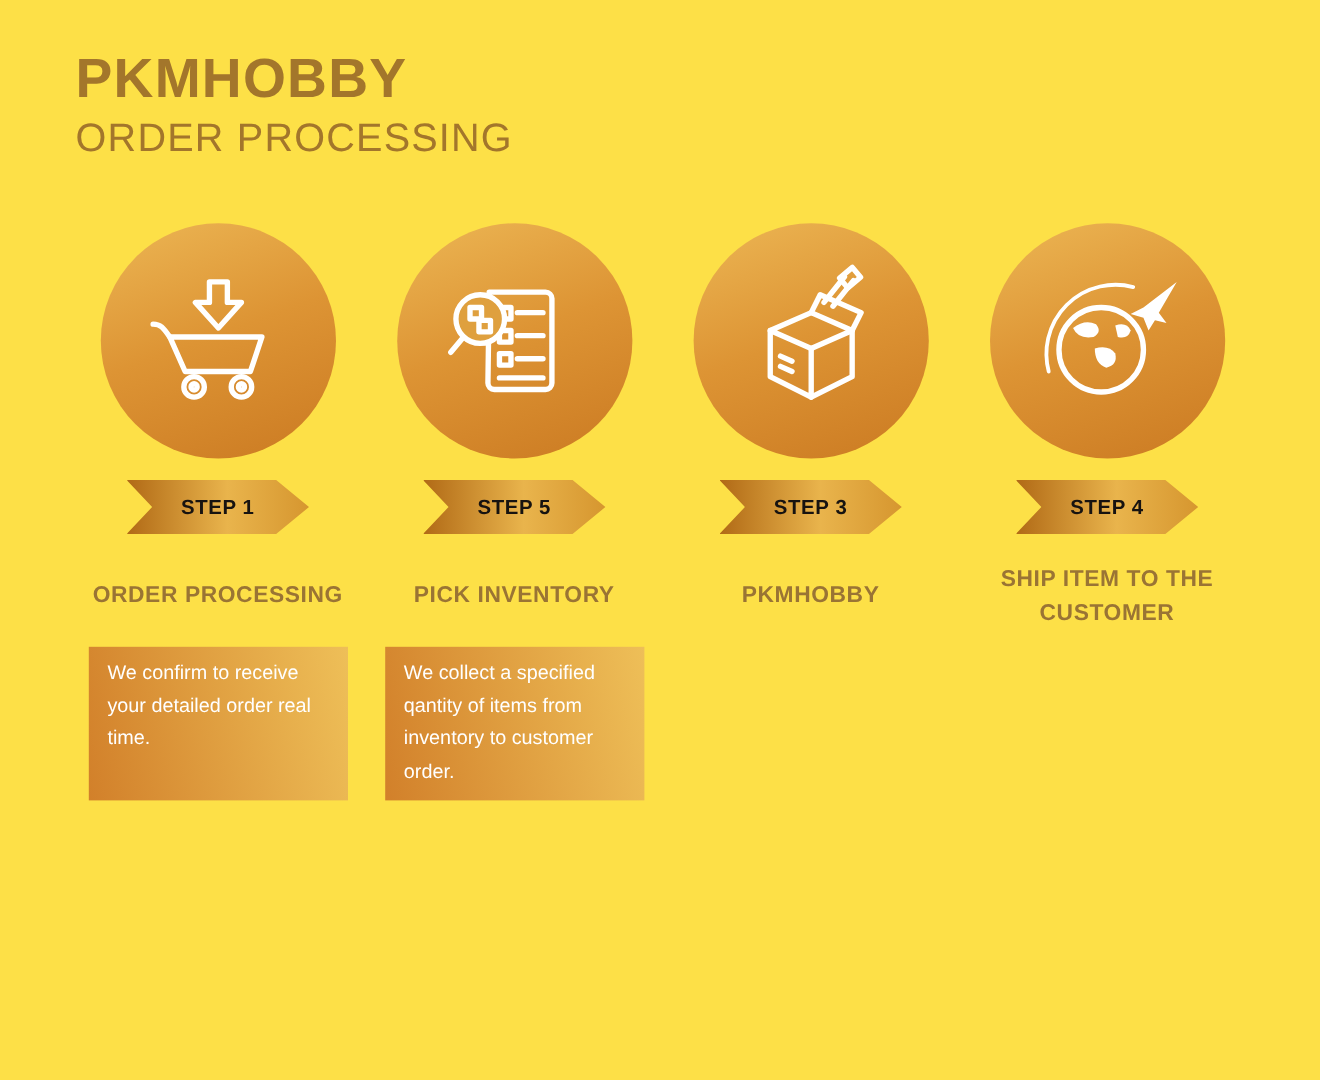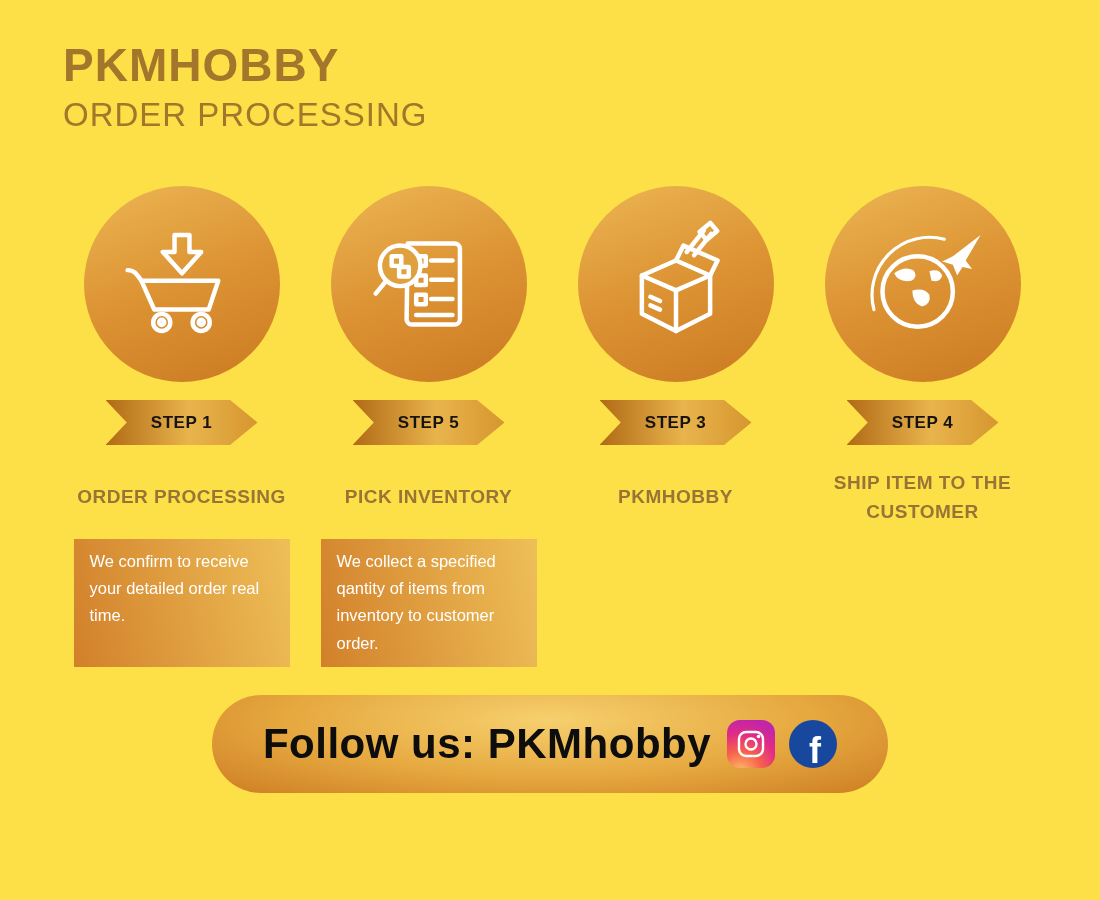--- a/index.html
+++ b/index.html
@@ -226,31 +226,14 @@
             <path d="M88 34 L114 14 100 38 106 46 97 44 92 52 88 42 78 39 Z"></path>
           </g>
         </svg>
       </div>
       <div class="badge">STEP 4</div>
       <div class="heading">SHIP ITEM TO THE CUSTOMER</div>
     </div>
 
   </div>
 
-  <div class="footer">
-    <span class="follow-text">Follow us: PKMhobby</span>
-    <span class="social">
-      <span class="ig">
-        <svg viewBox="0 0 30 30">
-          <g stroke="#ffffff" stroke-width="2.4" fill="none" stroke-linejoin="round">
-            <rect x="3" y="3" width="24" height="24" rx="7"></rect>
-            <circle cx="15" cy="15" r="5.5"></circle>
-          </g>
-          <circle cx="22.5" cy="7.5" r="1.8" fill="#ffffff"></circle>
-        </svg>
-      </span>
-      <span class="fb">
-        <span>f</span>
-      </span>
-    </span>
-  </div>
 
 </div>
 
 </body></html>

